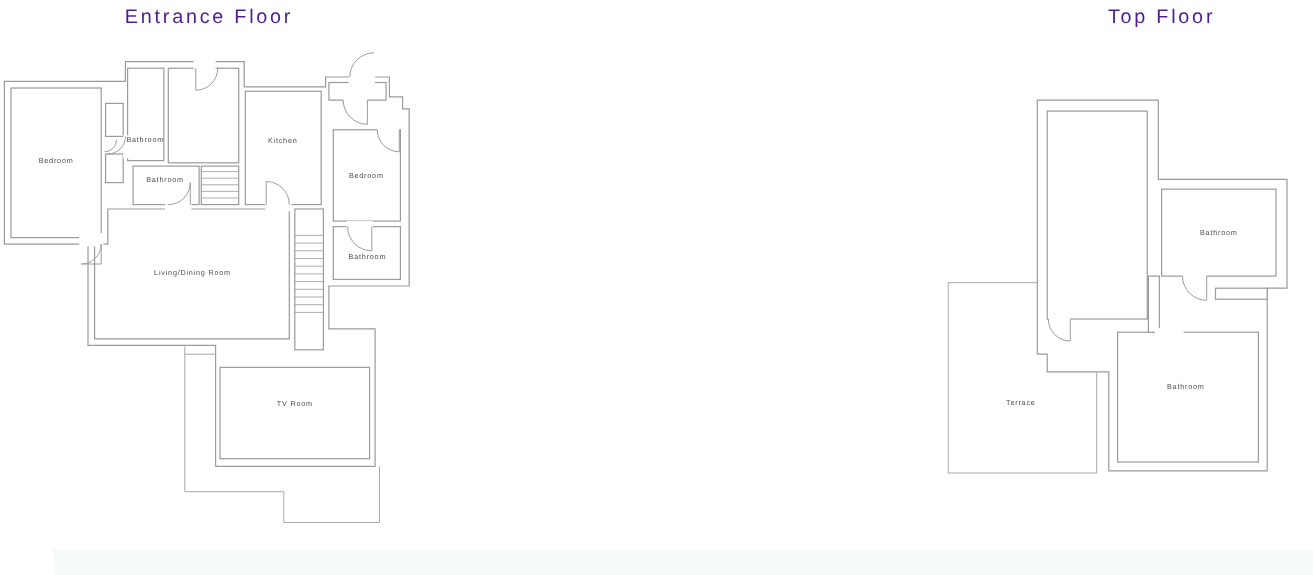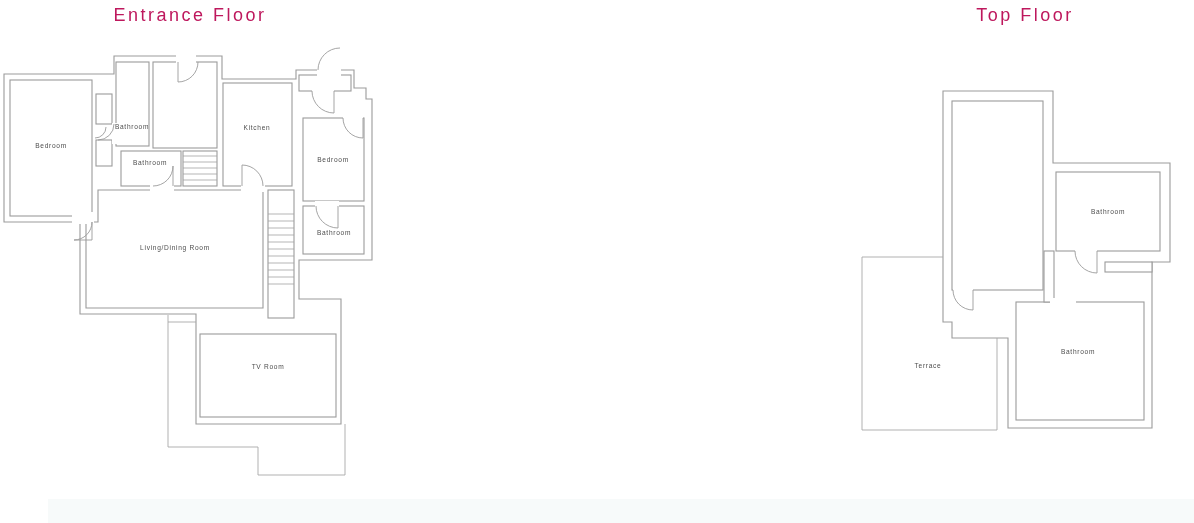--- a/index.html
+++ b/index.html
@@ -1,21 +1,21 @@
 <!DOCTYPE html>
 <html><head>
 <meta charset="utf-8">
 <style>
   html,body{margin:0;padding:0;background:#ffffff;}
   #stage{position:relative;width:1194px;height:523px;background:#ffffff;overflow:hidden;
          font-family:"Liberation Sans", sans-serif;}
   .floor-title{position:absolute;top:5px;font-size:18px;font-weight:500;letter-spacing:2.5px;
-               color:#be185d;text-align:center;white-space:nowrap;}
+               color:#4c1d95;text-align:center;white-space:nowrap;}
   #title-entrance{left:65px;width:250px;}
-  #title-top{left:925px;width:200px;text-align:center;}
+  #title-top{left:956px;width:200px;text-align:center;}
   #plan-svg{position:absolute;left:0;top:0;}
   .wall{stroke:#9b9b9b;fill:none;stroke-width:1.1px;}
   .room{stroke:#9b9b9b;fill:#ffffff;stroke-width:1.1px;}
   .thin{stroke:#a8a8a8;fill:none;stroke-width:0.9px;}
   .tread{stroke:#a2a2a2;fill:none;stroke-width:0.8px;}
   .cut{fill:#ffffff;stroke:none;}
   .arc{stroke:#9b9b9b;fill:none;stroke-width:0.9px;}
   .rlabel{font-family:"Liberation Sans", sans-serif;font-size:6.6px;letter-spacing:0.7px;
           fill:#4d4d4d;text-anchor:middle;}
   #footer-bar{position:absolute;left:48px;top:499px;width:1146px;height:24px;background:#f7fafa;}

